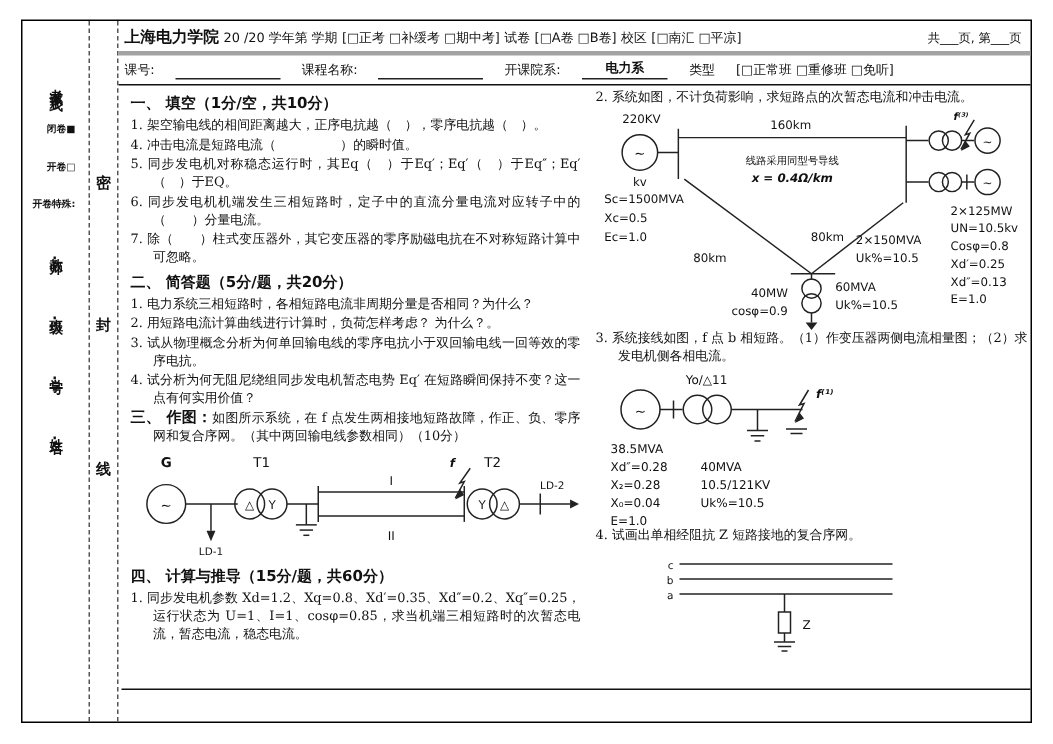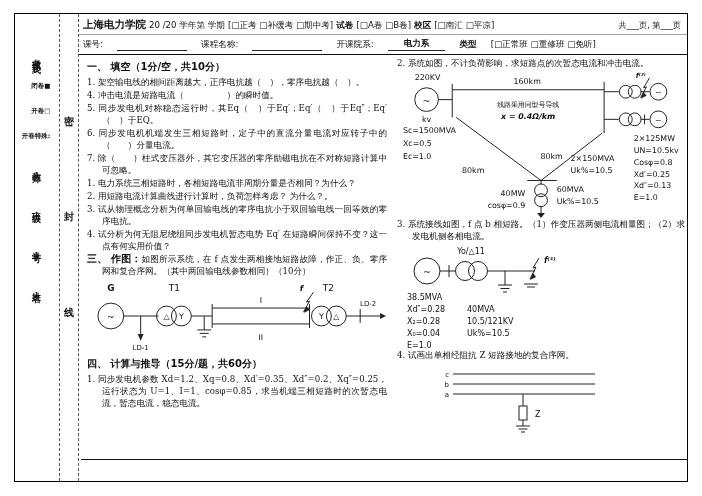--- a/index.html
+++ b/index.html
@@ -15,23 +15,23 @@
   .side-checks{display:flex;flex-direction:column;gap:16px;align-items:flex-end;
     font-size:6.5px;font-weight:bold;margin-top:-14px;}
   .seal-col{position:absolute;right:0;top:0;bottom:0;width:20px;
     border-left:1px dashed #555;border-right:1px dashed #555;
     display:flex;flex-direction:column;justify-content:space-around;align-items:center;
     padding:60px 0 120px 0;box-sizing:border-box;}
   .seal-char{font-size:10px;font-weight:bold;}
   
   .main{position:absolute;left:64px;top:0;right:0;bottom:0;}
   .h-row1{display:flex;align-items:baseline;gap:3px;padding:4px 6px 2px 4px;
-    font-size:8.6px;border-bottom:1px solid #a3a3a3;white-space:nowrap;}
+    font-size:8.6px;border-bottom:3px solid #a3a3a3;white-space:nowrap;}
   .school{font-size:10.5px;font-weight:bold;}
-  .bold{font-weight:bold;}
+  .bold{font-weight:normal;}
   .pages{margin-left:auto;font-size:8.2px;}
   .h-row2{display:flex;align-items:flex-end;gap:14px;padding:3px 6px 3px 4px;
     font-size:8.6px;border-bottom:1.5px solid #111;white-space:nowrap;}
   .blank{display:inline-block;border-bottom:1px solid #222;width:70px;height:10px;}
   .dept-underline{border-bottom:1px solid #222;padding:0 16px;font-weight:bold;}
   .content{position:relative;height:420px;}
   .col-left{position:absolute;left:8px;top:2px;width:300px;}
   .col-right{position:absolute;left:318px;top:2px;width:288px;}
   .sec-title{font-size:10px;font-weight:bold;margin:3px 0 2px 0;}
   .item{font-size:8.6px;line-height:12px;padding-left:15px;text-indent:-15px;
@@ -98,20 +98,21 @@
     <div class="content">
 
       <div class="col-left">
         <div class="sec-title">一、 填空（1分/空，共10分）</div>
         <p class="item">1. 架空输电线的相间距离越大，正序电抗越（　），零序电抗越（　）。</p>
         <p class="item">4. 冲击电流是短路电流（　　　　　）的瞬时值。</p>
         <p class="item">5. 同步发电机对称稳态运行时，其Eq（　）于Eq′；Eq′（　）于Eq″；Eq′（　）于EQ。</p>
         <p class="item">6. 同步发电机机端发生三相短路时，定子中的直流分量电流对应转子中的（　　）分量电流。</p>
         <p class="item">7. 除（　　）柱式变压器外，其它变压器的零序励磁电抗在不对称短路计算中可忽略。</p>
 
+        <div class="sec-title">二、 简答题（5分/题，共20分）</div>
         <p class="item">1. 电力系统三相短路时，各相短路电流非周期分量是否相同？为什么？</p>
         <p class="item">2. 用短路电流计算曲线进行计算时，负荷怎样考虑？ 为什么？。</p>
         <p class="item">3. 试从物理概念分析为何单回输电线的零序电抗小于双回输电线一回等效的零序电抗。</p>
         <p class="item">4. 试分析为何无阻尼绕组同步发电机暂态电势 Eq′ 在短路瞬间保持不变？这一点有何实用价值？</p>
 
         <p class="item"><span class="inline-title">三、 作图：</span><span>如图所示系统，在 f 点发生两相接地短路故障，作正、负、零序网和复合序网。（其中两回输电线参数相同）（10分）</span></p>
 
         <svg width="300" height="76" viewBox="0 0 302 76">
           <g>
             <text x="24" y="13" class="t9 tb" text-anchor="middle">G</text>

